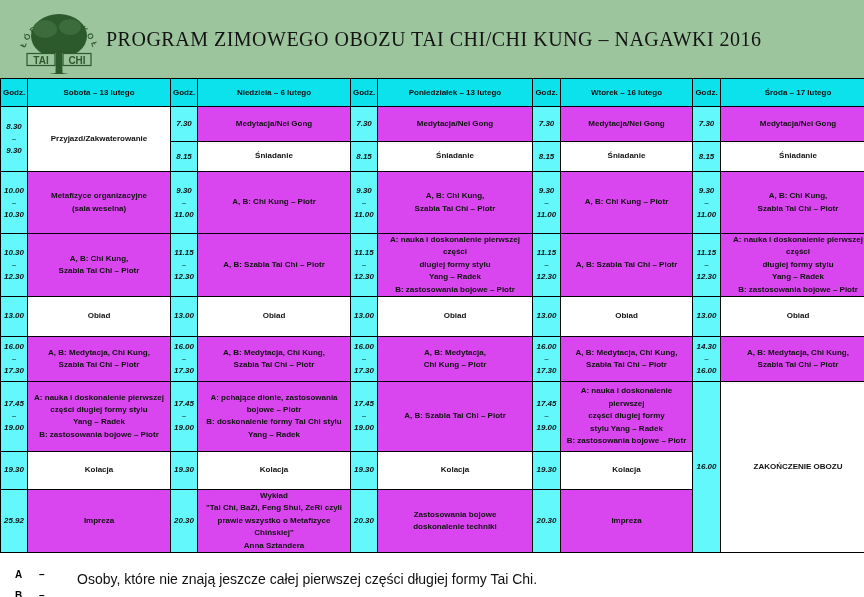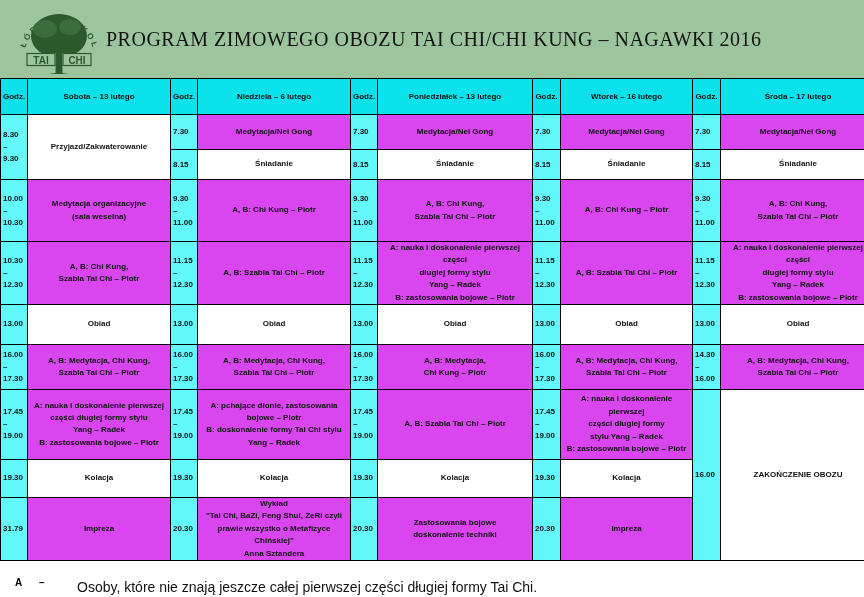--- a/index.html
+++ b/index.html
@@ -25,26 +25,26 @@
   table.sched {
     border-collapse:collapse; table-layout:fixed;
     width:875px;
   }
   table.sched td, table.sched th {
     border:1px solid #000; overflow:hidden; padding:0 2px;
     vertical-align:middle;
   }
   th.gz, th.day {
     background:#0ce2ec; color:#111;
-    font-size:8px; font-weight:bold; text-align:center; height:36px;
+    font-size:8px; font-weight:bold; text-align:center; height:28px;
   }
   td.t {
     background:#63f9fc; color:#111;
-    font-size:8px; font-weight:bold; text-align:left;
-    white-space:pre-line; line-height:1.5;
+    font-size:8px; font-weight:bold; text-align:center;
+    white-space:pre-line; line-height:1.5;font-style:italic;
   }
   td.c {
     color:#111; font-size:8px; font-weight:bold; text-align:center;
     white-space:pre-line; line-height:1.55;
   }
   td.g { background:#d946ef; }
   td.w { background:#ffffff; }
   
   .legend { margin:16px 0 0 15px; }
   .legend-row { display:flex; align-items:flex-start; margin-bottom:3px; }
@@ -123,21 +123,21 @@
     <td class="c w">Śniadanie</td>
     <td class="t">8.15</td>
     <td class="c w">Śniadanie</td>
     <td class="t">8.15</td>
     <td class="c w">Śniadanie</td>
   </tr>
   <tr style="height:62px">
     <td class="t">10.00
 –
 10.30</td>
-    <td class="c g">Medytacja organizacyjne
+    <td class="c g">Metafizyce organizacyjne
 (sala weselna)</td>
     <td class="t">9.30
 –
 11.00</td>
     <td class="c g">A, B: Chi Kung – Piotr</td>
     <td class="t">9.30
 –
 11.00</td>
     <td class="c g">A, B: Chi Kung,
 Szabla Tai Chi – Piotr</td>
@@ -252,21 +252,21 @@
     <td class="t">19.30</td>
     <td class="c w">Kolacja</td>
     <td class="t">19.30</td>
     <td class="c w">Kolacja</td>
     <td class="t">19.30</td>
     <td class="c w">Kolacja</td>
     <td class="t">19.30</td>
     <td class="c w">Kolacja</td>
   </tr>
   <tr style="height:62px">
-    <td class="t">31.79</td>
+    <td class="t">25.92</td>
     <td class="c g">Impreza</td>
     <td class="t">20.30</td>
     <td class="c g">Wykład
 "Tai Chi, BaZi, Feng Shui, ZeRi czyli
 prawie wszystko o Metafizyce Chińskiej"
 Anna Sztandera</td>
     <td class="t">20.30</td>
     <td class="c g">Zastosowania bojowe
 doskonalenie techniki</td>
     <td class="t">20.30</td>

